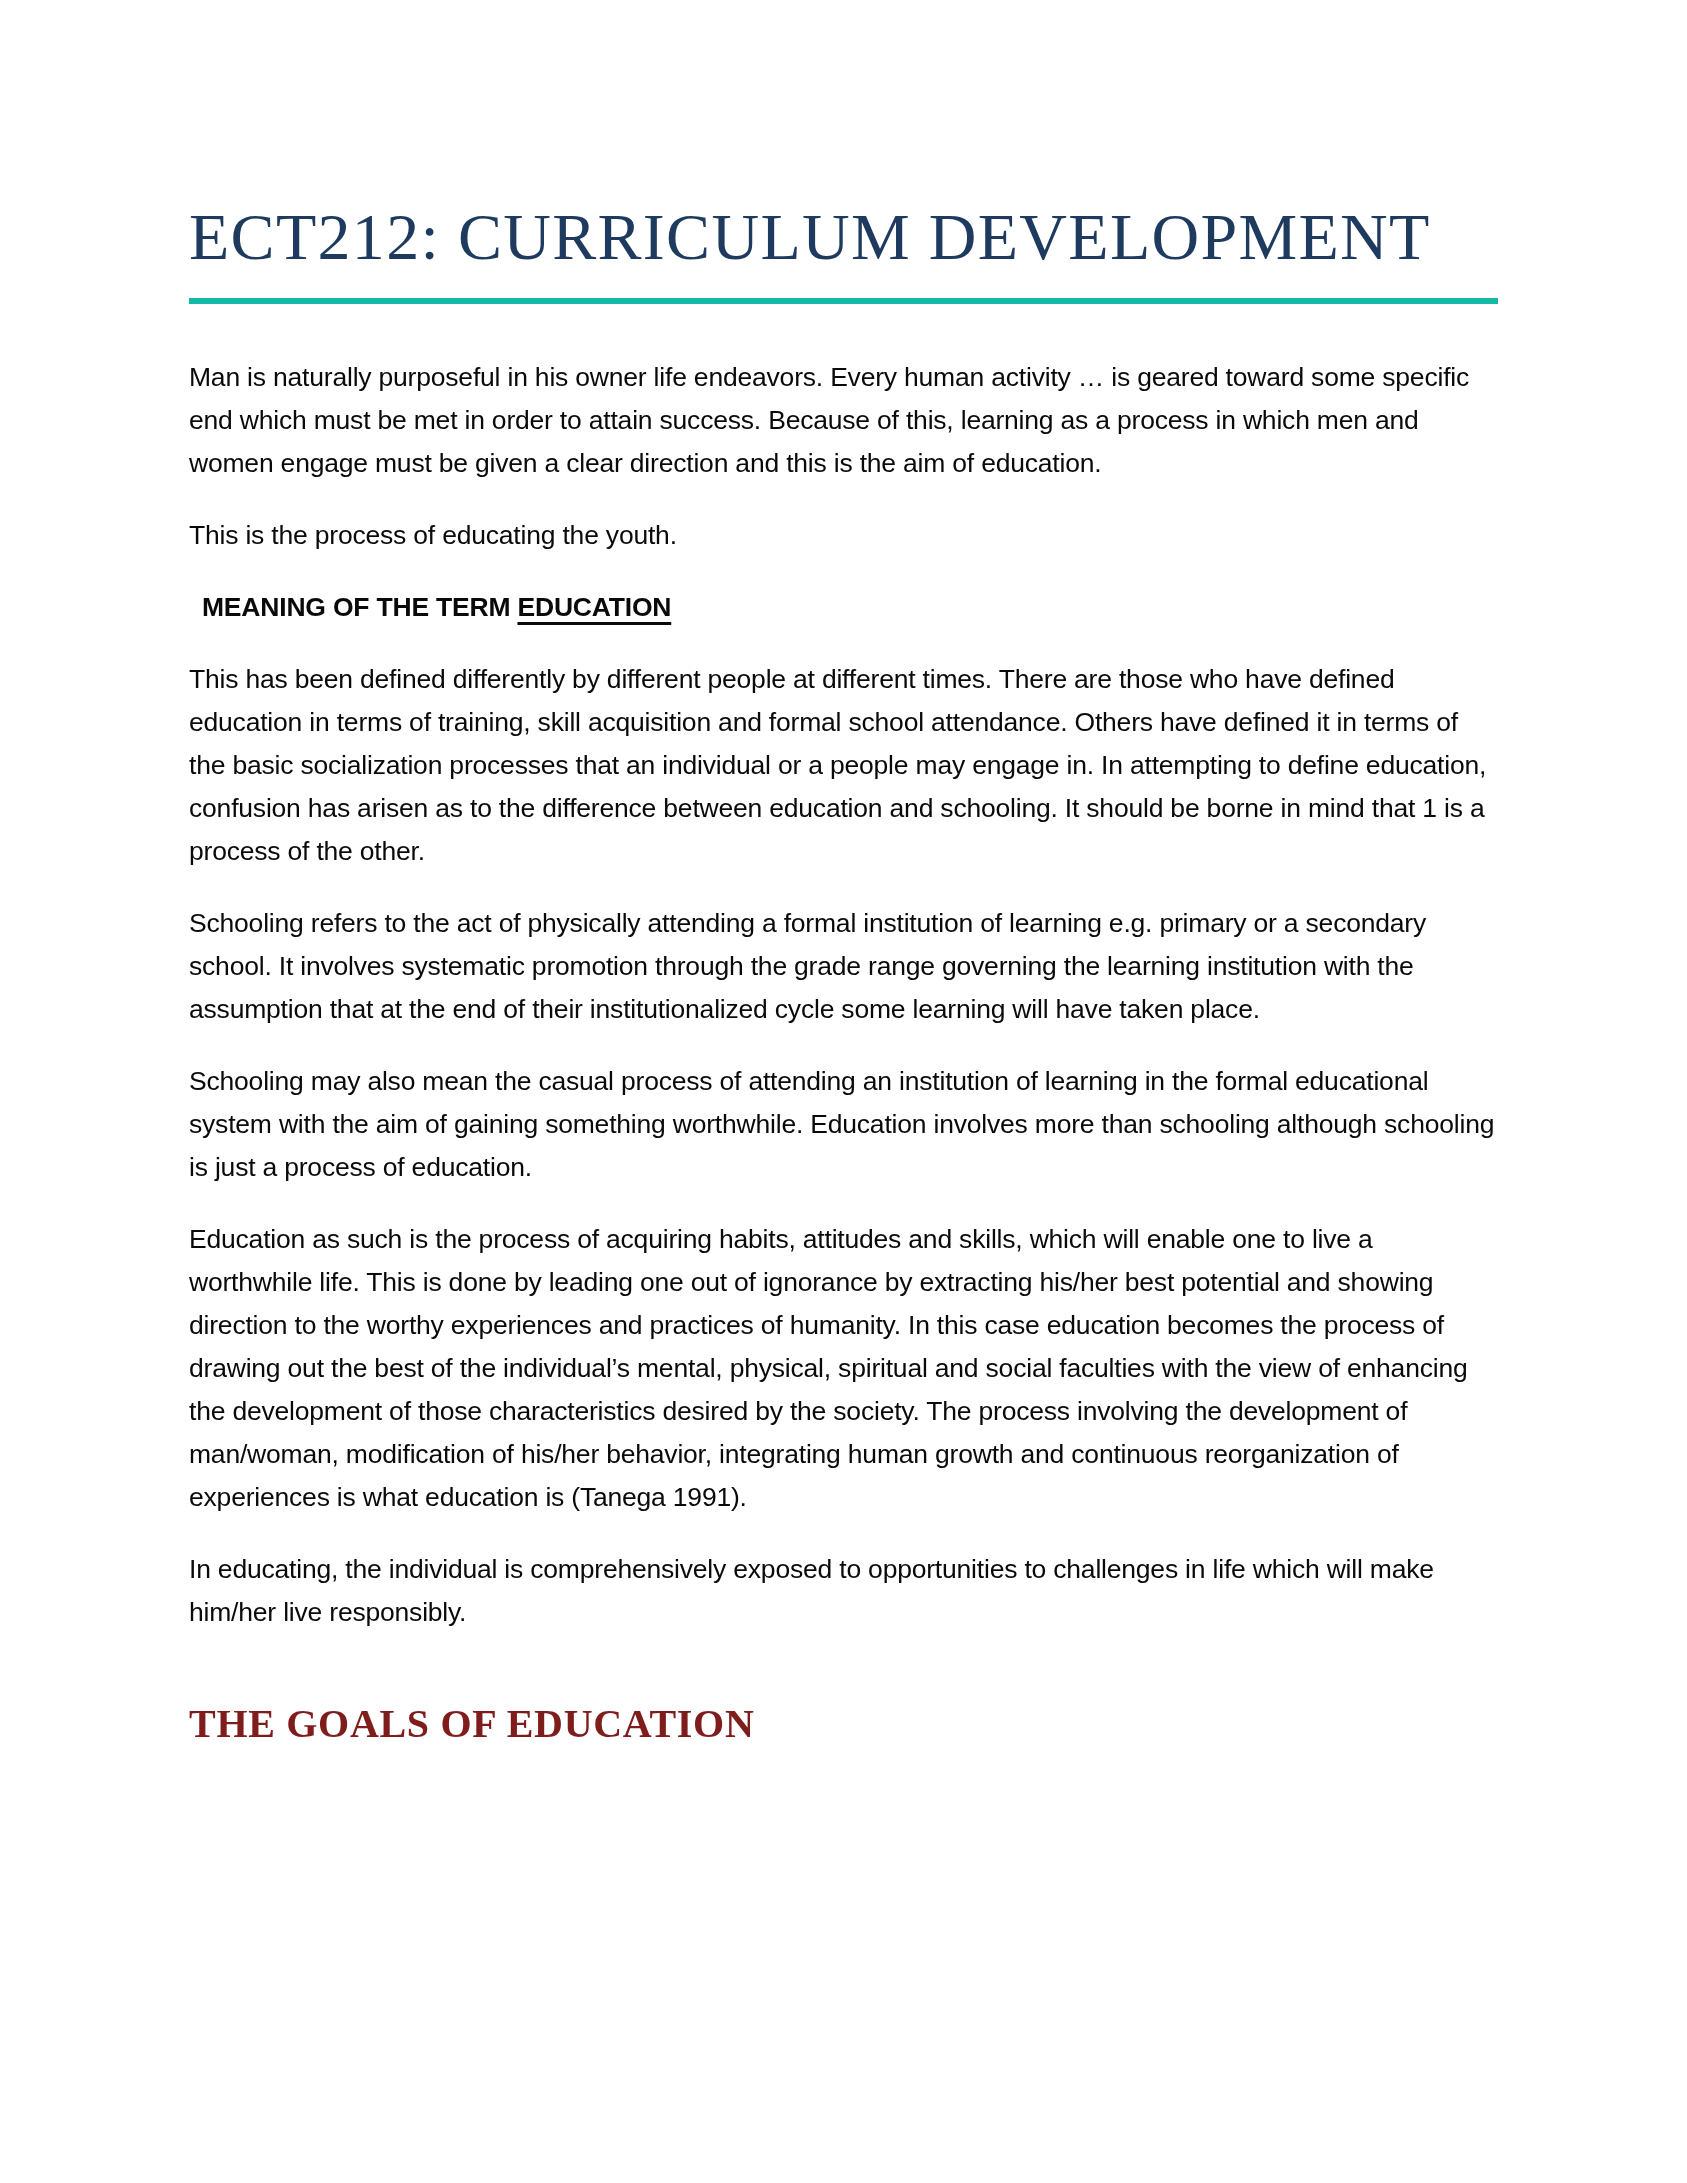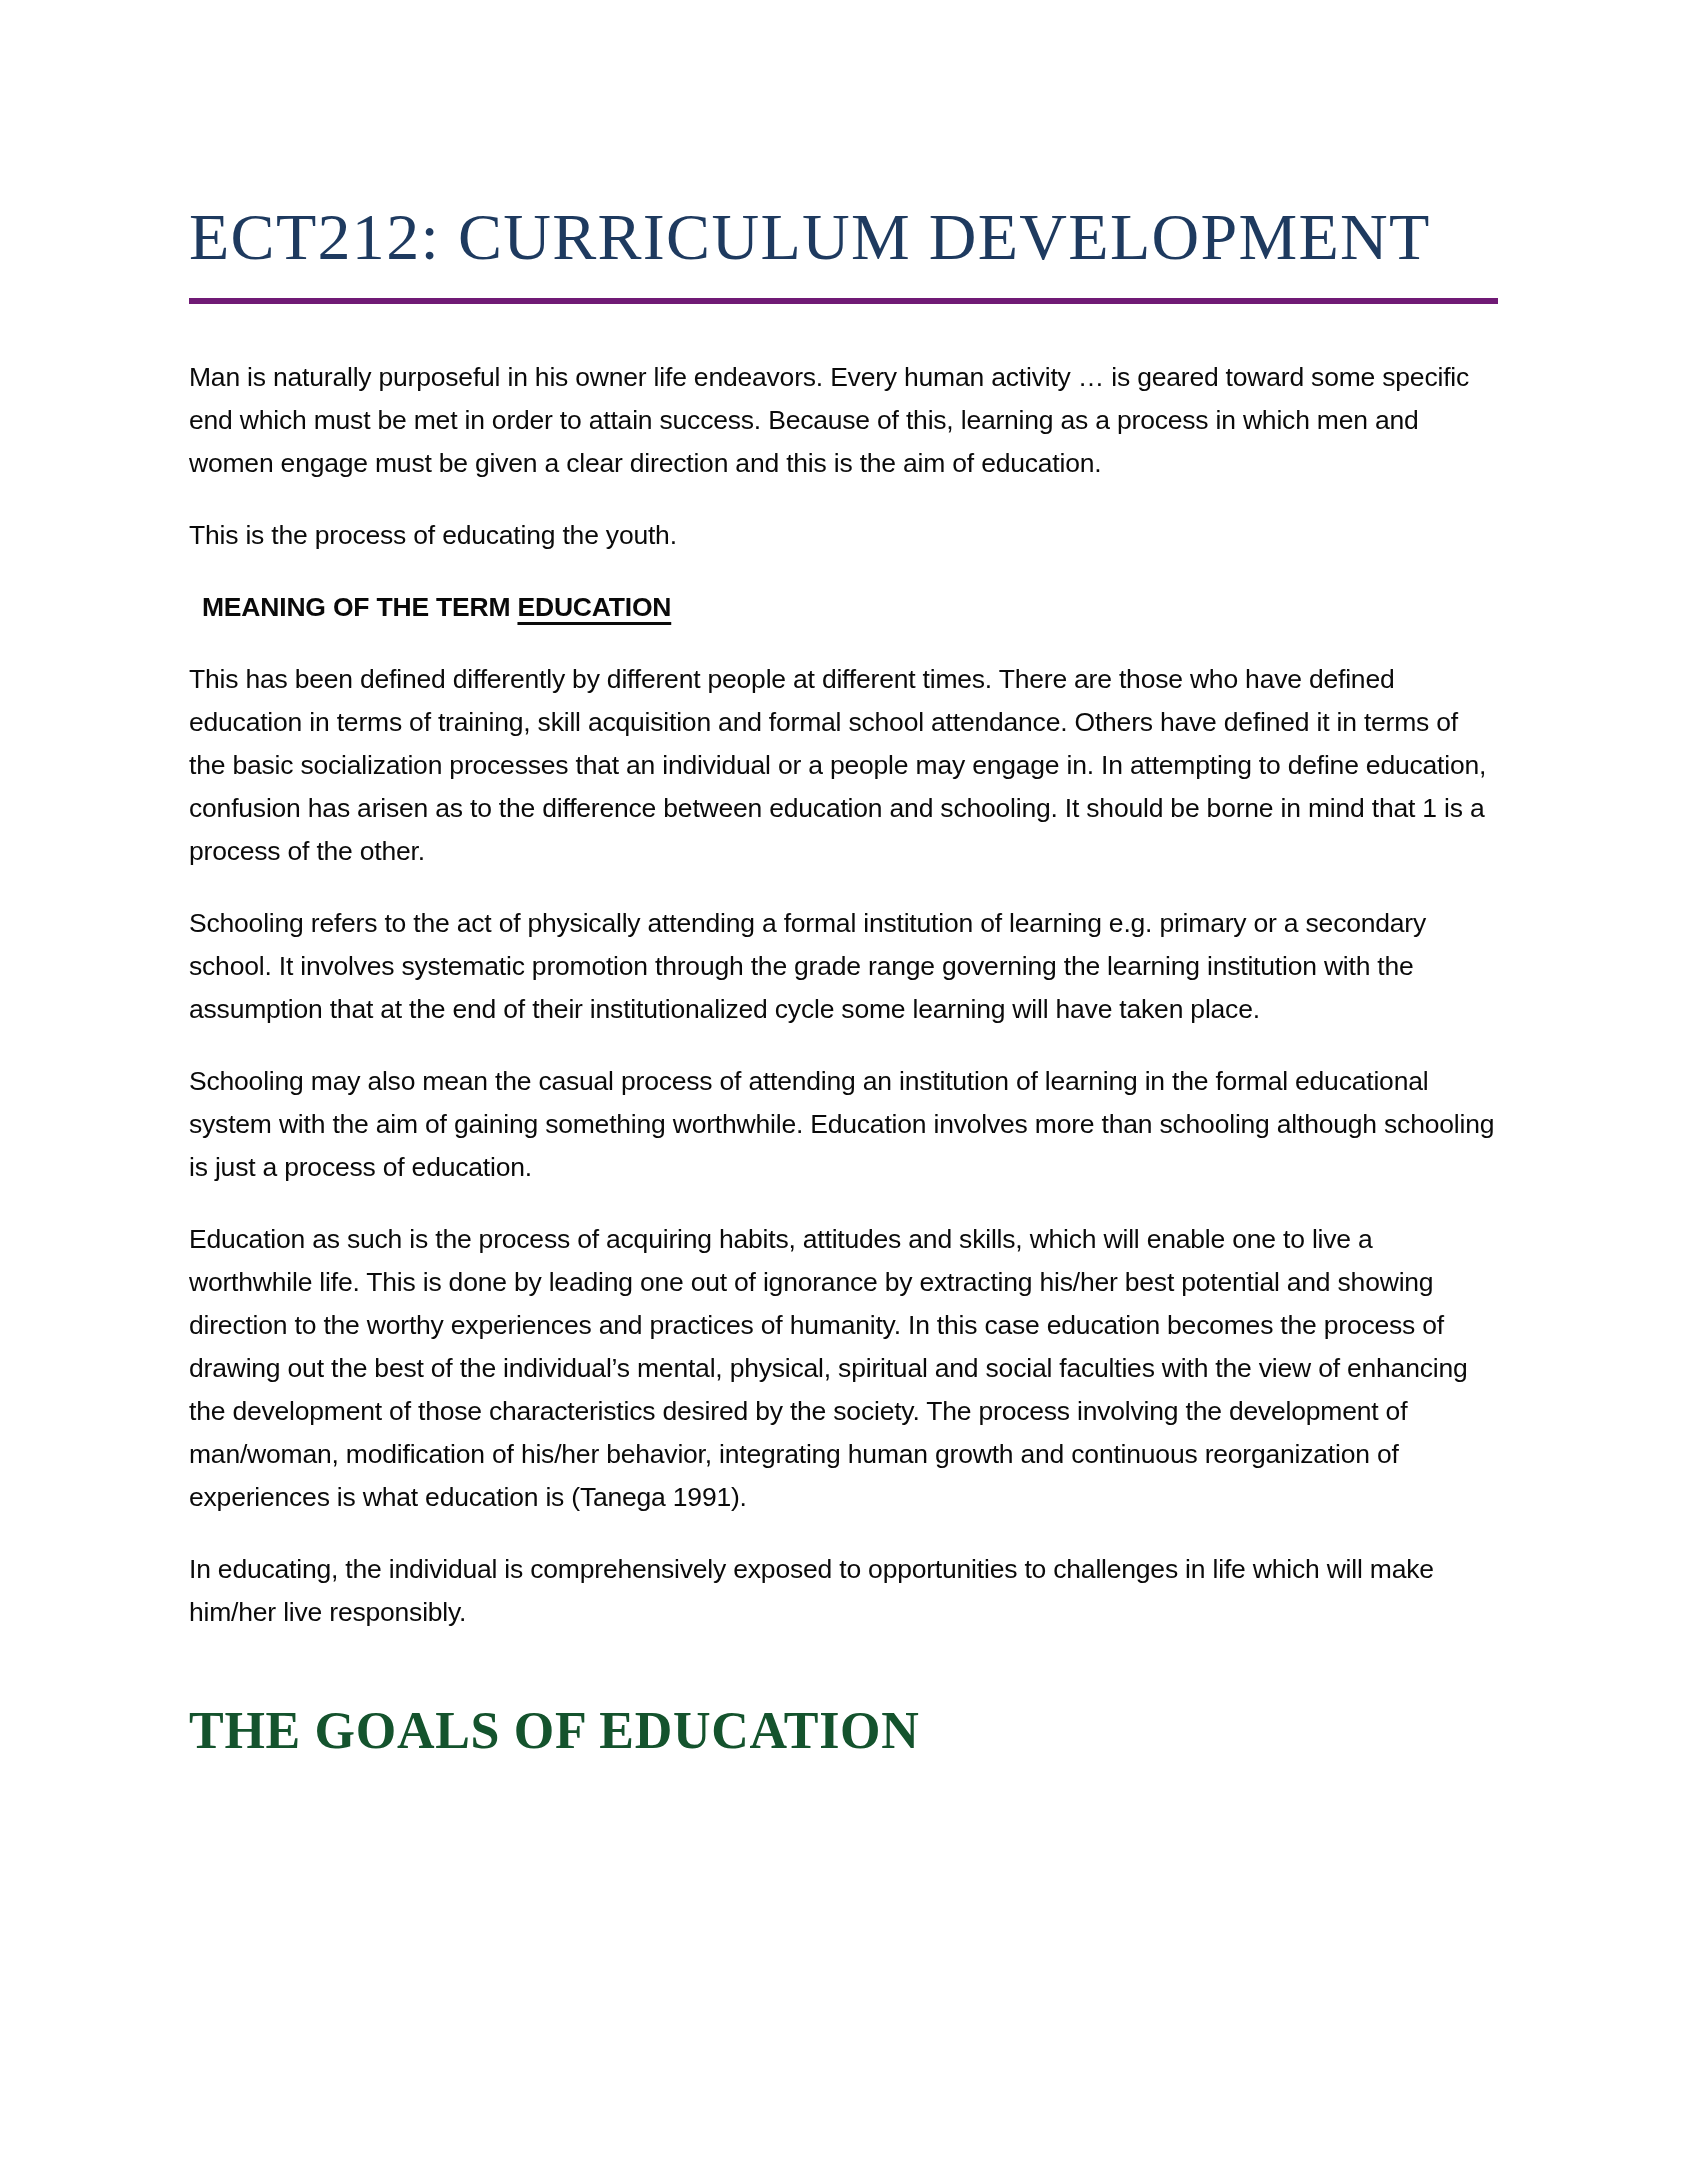--- a/index.html
+++ b/index.html
@@ -21,43 +21,43 @@
     letter-spacing: -0.2px;
     color: #0a0a0a;
   }
   .doc-title {
     font-family: "Liberation Serif", serif;
     font-weight: normal;
     font-size: 66px;
     line-height: 1.18;
     letter-spacing: 1.3px;
     color: #1e3a5f;
-    border-bottom: 6px solid #701a75;
+    border-bottom: 6px solid #14b8a6;
     padding-bottom: 22.5px;
     margin: 0 0 52px 0;
   }
   p.body-para {
     margin: 0 0 29px 0;
   }
   .h2-heading {
     font-weight: bold;
     margin: 0 0 29px 13px;
   }
   .h2-heading .underlined {
     text-decoration: underline;
     text-decoration-thickness: 2.6px;
     text-underline-offset: 6px;
   }
   .h1-heading {
     font-family: "Liberation Serif", serif;
     font-weight: bold;
-    font-size: 52px;
+    font-size: 40px;
     line-height: 1.2;
     letter-spacing: 0.7px;
-    color: #14532d;
+    color: #7f1d1d;
     margin: 66px 0 12px 0;
   }
 </style>
 </head>
 <body>
 
 <div class="page">
 
   <h1 class="doc-title">ECT212: CURRICULUM DEVELOPMENT</h1>
 

